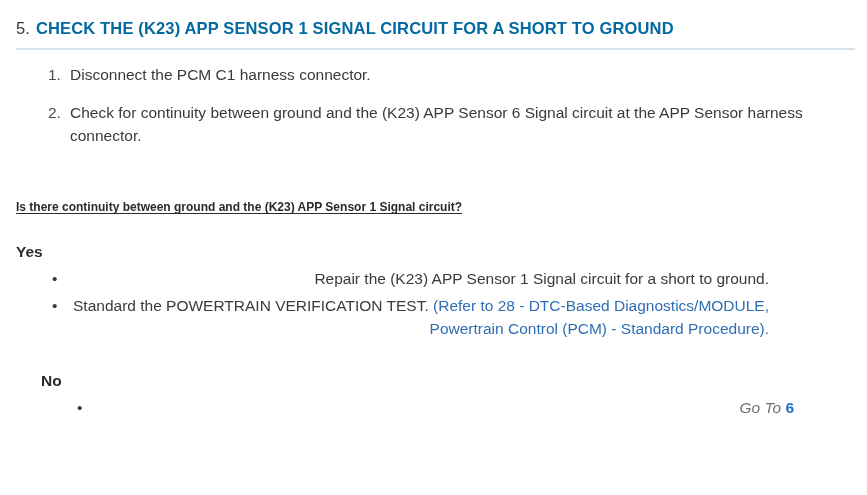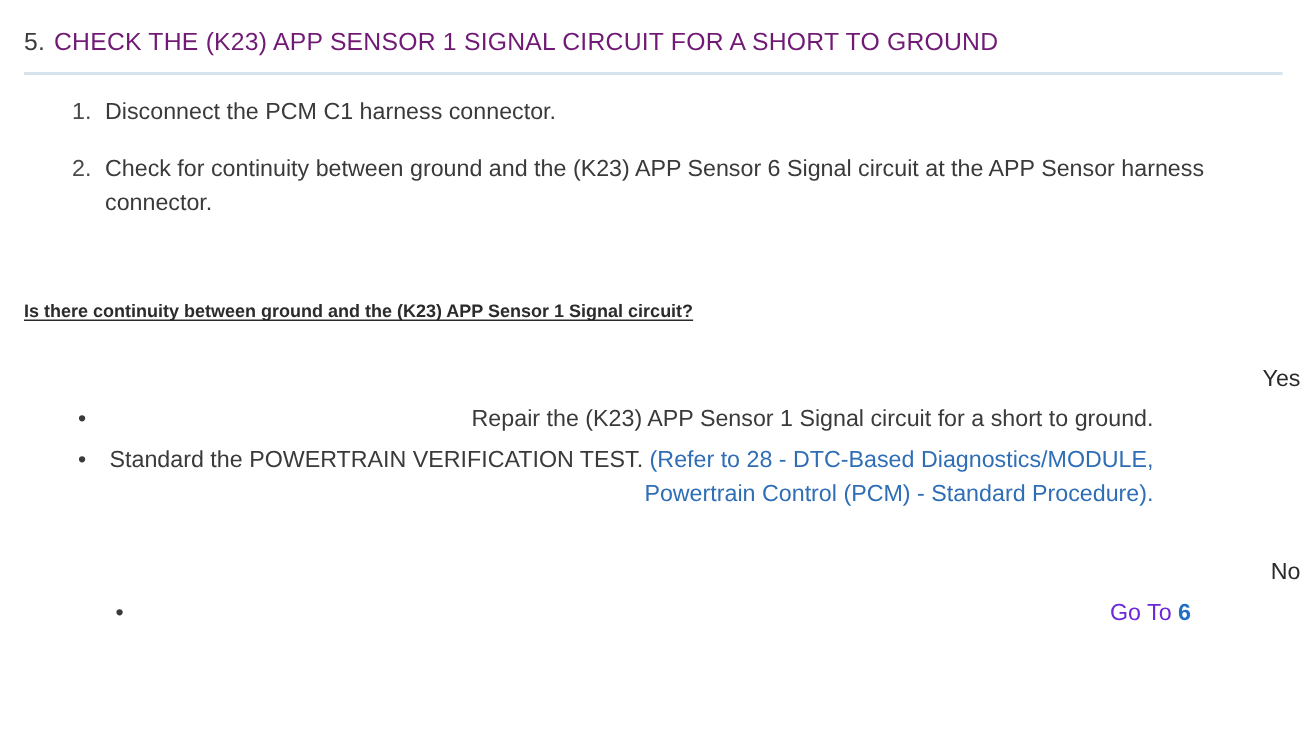--- a/index.html
+++ b/index.html
@@ -35,22 +35,22 @@
     white-space: nowrap;
   }
   .step-number {
     font-weight: 400;
     color: #3b3b3b;
     margin-right: 6px;
     font-size: 16.5px;
     letter-spacing: 0.1px;
   }
   .step-title {
-    font-weight: 400;
-    color: #701a75;
+    font-weight: 700;
+    color: #0369a1;
     letter-spacing: 0.15px;
     text-align: center;
   }
 
   .heading-rule {
     margin: 9px 16px 0 16px;
     height: 0;
     border: 0;
     border-top: 2px solid #d6e3ec;
     width: 839px;
@@ -96,23 +96,22 @@
     display: inline-block;
   }
 
   
   .answer-block { margin-top: 28px; }
   .answer-block.no-block { margin-top: 32px; padding-left: 25px; }
 
   .answer-label {
     margin: 0 0 0 16px;
     font-size: 15.5px;
-    font-weight: 400;
+    font-weight: 700;
     color: #2b2b2b;
-    text-align: right;
   }
   .answer-list {
     list-style: none;
     margin: 6px 0 0 0;
     padding: 0;
   }
   .answer-item {
     display: flex;
     align-items: flex-start;
     font-size: 15.5px;
@@ -131,21 +130,22 @@
   .answer-text {
     flex: 1 1 auto;
     max-width: 700px;
     padding-right: 10px;
     text-align: right;
   }
   .link-ref {
     color: #2f6eb5;
   }
   .goto-text {
-    color: #6d28d9;
+    color: #737373;
+    font-style: italic;
   }
   .goto-number {
     color: #1f6fc4;
     font-weight: 700;
   }
 </style>
 </head>
 <body>
 
 <div class="page">

